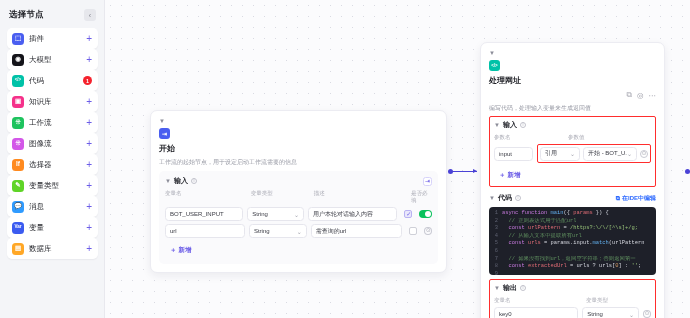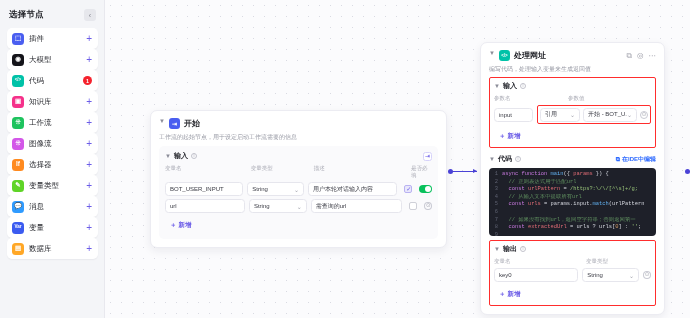--- a/index.html
+++ b/index.html
@@ -66,21 +66,21 @@
 
   
   .node {
     position: absolute;
     background: #fff;
     border-radius: 7px;
     border: 1px solid #ececf2;
     box-shadow: 0 3px 9px rgba(25,25,60,.07);
     padding: 7px 8px 8px 8px;
   }
-  .node-head { display: flex; gap: 4px; }
+  .node-head { display: flex; gap: 4px; flex-direction: column; }
   .caret { color: #8c8d99; font-size: 6px; line-height: 1; }
   .node-ic {
     width: 11px; height: 11px; border-radius: 3px;
     display: flex; align-items: center; justify-content: center;
     color: #fff; font-size: 6px; font-weight: 700;
   }
   .node-title { font-size: 8px; font-weight: 700; color: #1c1d23; }
   .node-head-actions { margin-left: auto; display: flex; gap: 5px; align-items: center; color: #9a9ba6; font-size: 7.5px; }
   .node-desc { font-size: 6px; color: #9698a3; margin-top: 4px; line-height: 1.35; }
 

